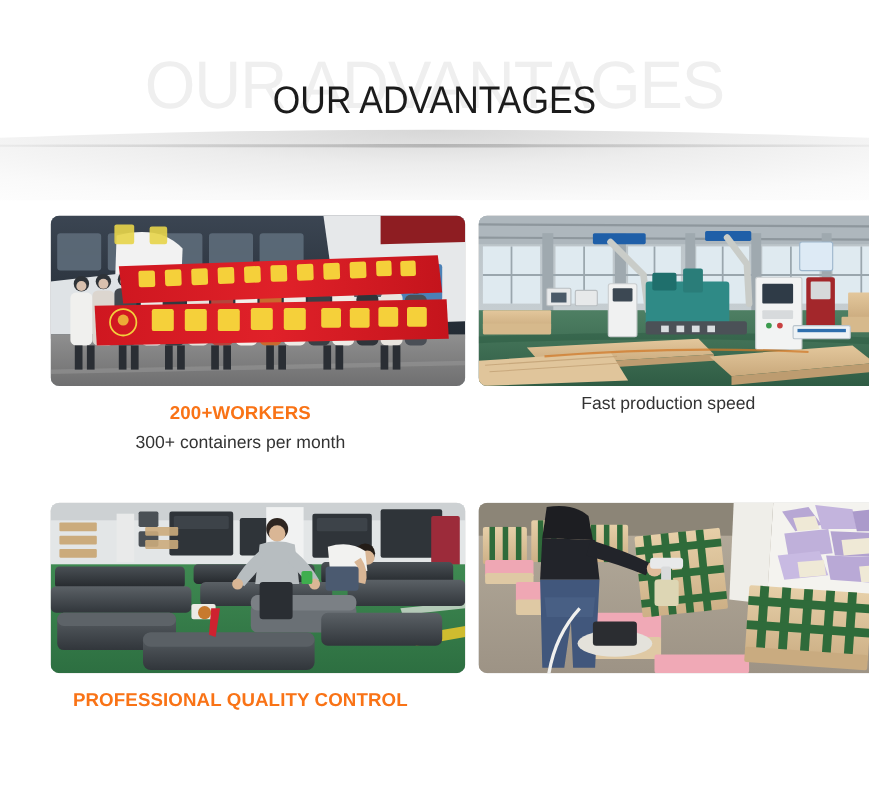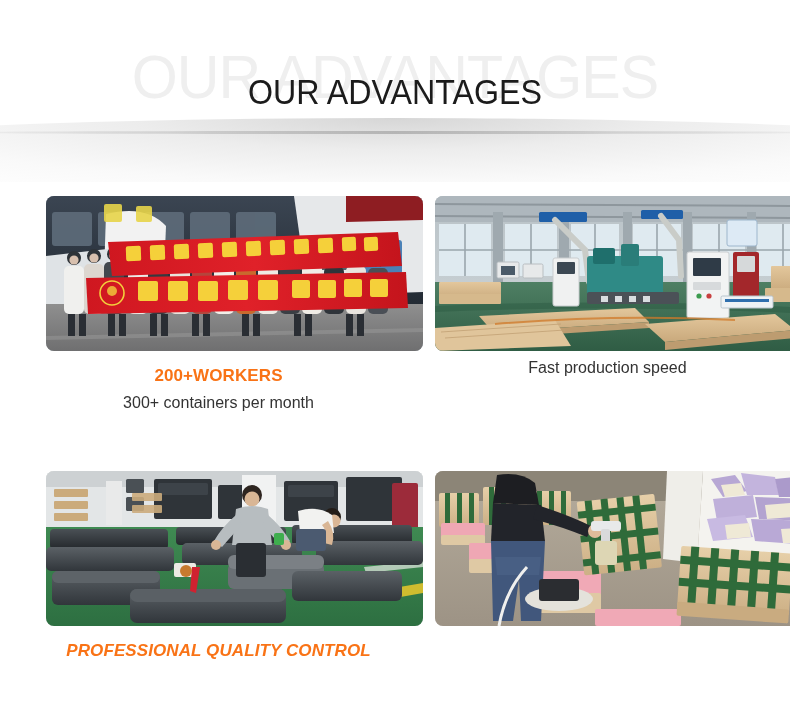--- a/index.html
+++ b/index.html
@@ -85,21 +85,21 @@
     position:absolute;
     top:196px;
     left:14px;
     width:762px;
     display:grid;
     grid-template-columns:377px 377px;
     column-gap:12px;
     row-gap:0px;
   }
   .card { width:377px;padding-left:32px; }
-  .card.row2 { margin-top:59px;font-style:italic; }
+  .card.row2 { margin-top:45px; }
 
   .photo {
     position:relative;
     width:377px;
     height:155px;
     border-radius:8px;
     overflow:hidden;
     background:#cfcfcf;
   }
   .photo svg { display:block; width:100%; height:100%; }

